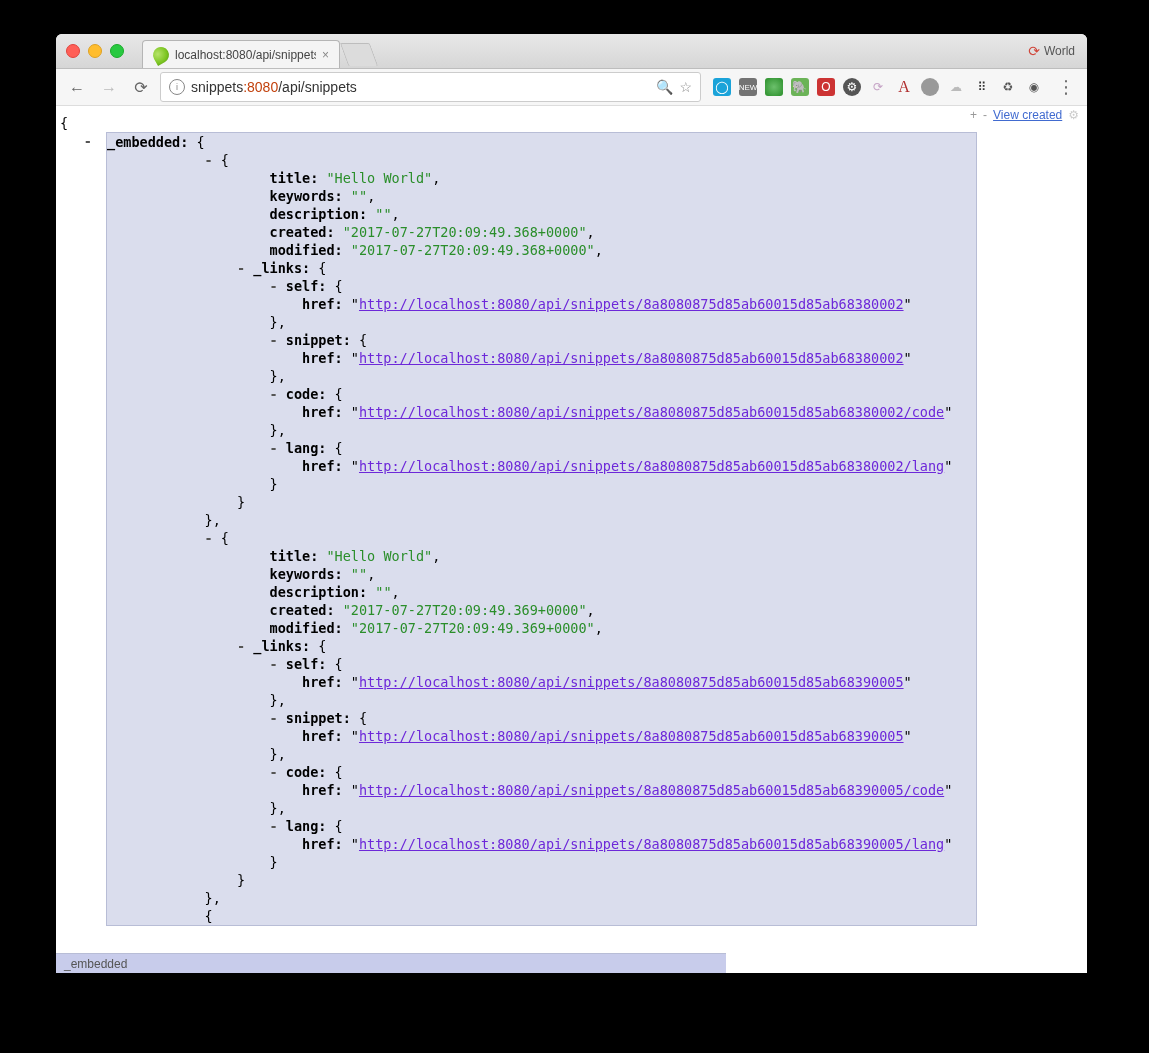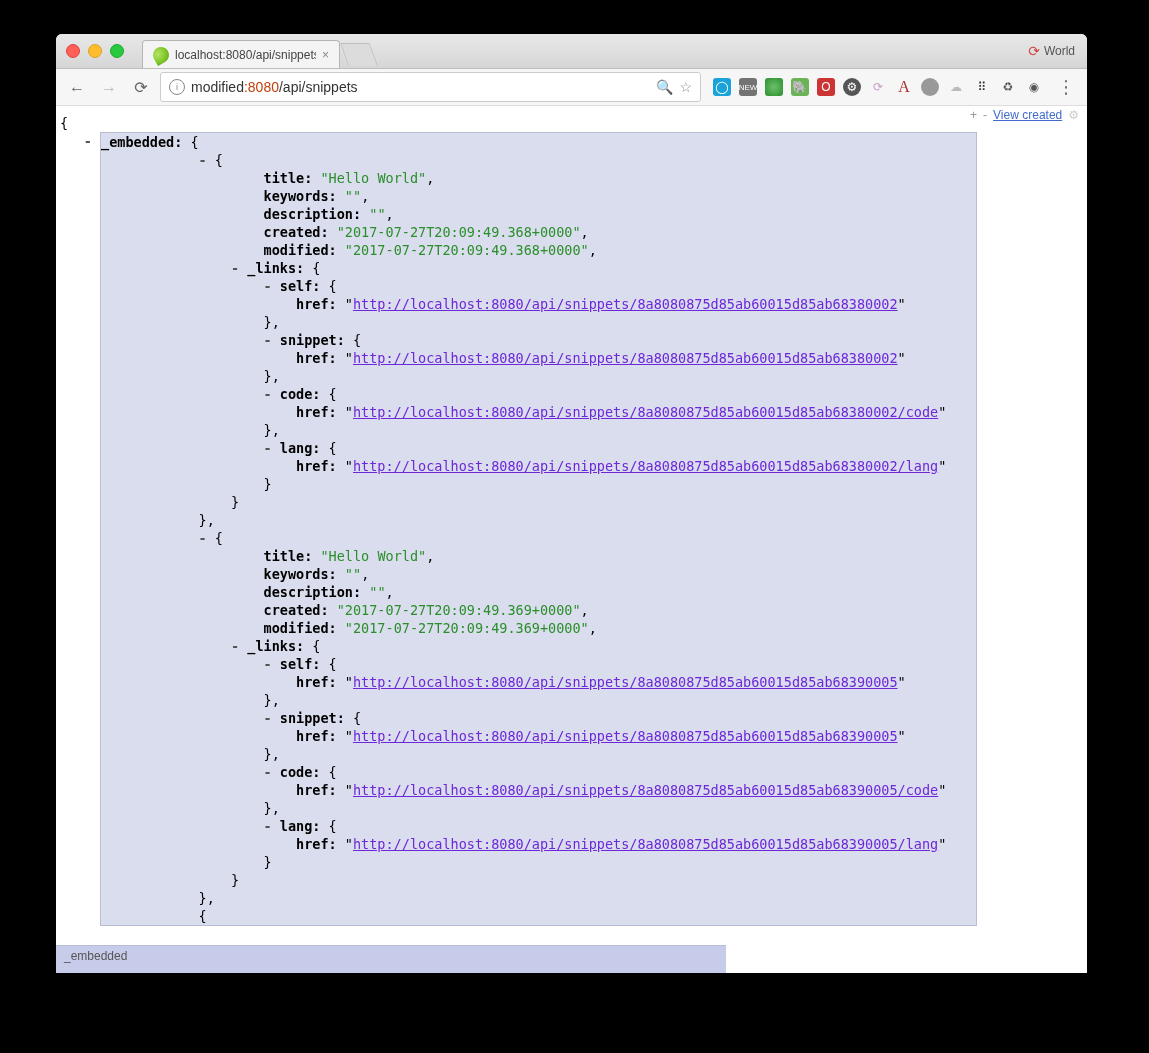--- a/index.html
+++ b/index.html
@@ -206,33 +206,33 @@
   .json-area .line { white-space: pre; }
   .key { font-weight: bold; }
   .str { color: #2a8e2a; }
   .toggle { color: #555; font-weight: bold; }
   .link { color: #6d28d9; text-decoration: underline; cursor: pointer; }
   .status-bar {
     position: absolute;
     bottom: 0;
     left: 0;
     width: 670px;
-    height: 28px;
+    height: 20px;
     background: #c8cceb;
     border-top: 1px solid #b8bdd6;
     font-size: 12px;
     color: #555;
     padding: 3px 8px;
     font-family: sans-serif;
     box-sizing: border-box;
   }
   .blockcontent {
     background: #dadded;
     border: 1px solid #b8bdd6;
-    margin-left: 4px;
+    margin-left: 10px;
     padding: 0 4px 0 0;
   }
 </style>
 </head>
 <body>
 
 <div class="window">
   <div class="titlebar">
     <div class="traffic">
       <span class="tl-red"></span>
@@ -251,21 +251,21 @@
     </div>
   </div>
 
   <div class="toolbar">
     <div class="nav-btn">←</div>
     <div class="nav-btn disabled">→</div>
     <div class="nav-btn">⟳</div>
     <div class="omnibox">
       <span class="info-icon">i</span>
       <span class="url-text">
-        <span class="url-host">modified</span><span class="url-port">:8080</span><span class="url-path">/api/snippets</span>
+        <span class="url-host">snippets</span><span class="url-port">:8080</span><span class="url-path">/api/snippets</span>
       </span>
       <span class="zoom-icon">🔍</span>
       <span class="star-icon">☆</span>
     </div>
     <div class="ext-icons">
       <span class="ext" style="background:#1aa3d9">◯</span>
       <span class="ext" style="background:#737373;font-size:8px">NEW</span>
       <span class="ext" style="background:radial-gradient(#6cc06c,#2a8e2a)"></span>
       <span class="ext" style="background:#6bb357">🐘</span>
       <span class="ext" style="background:#c33">O</span>

